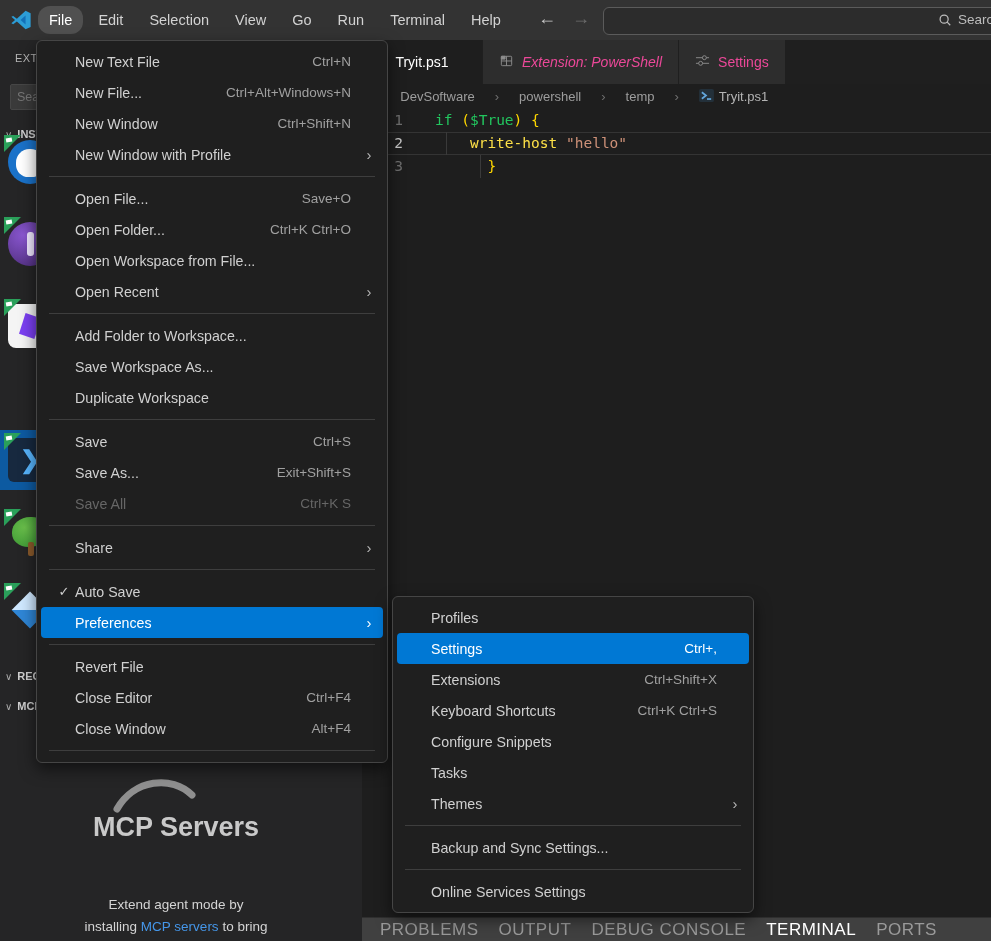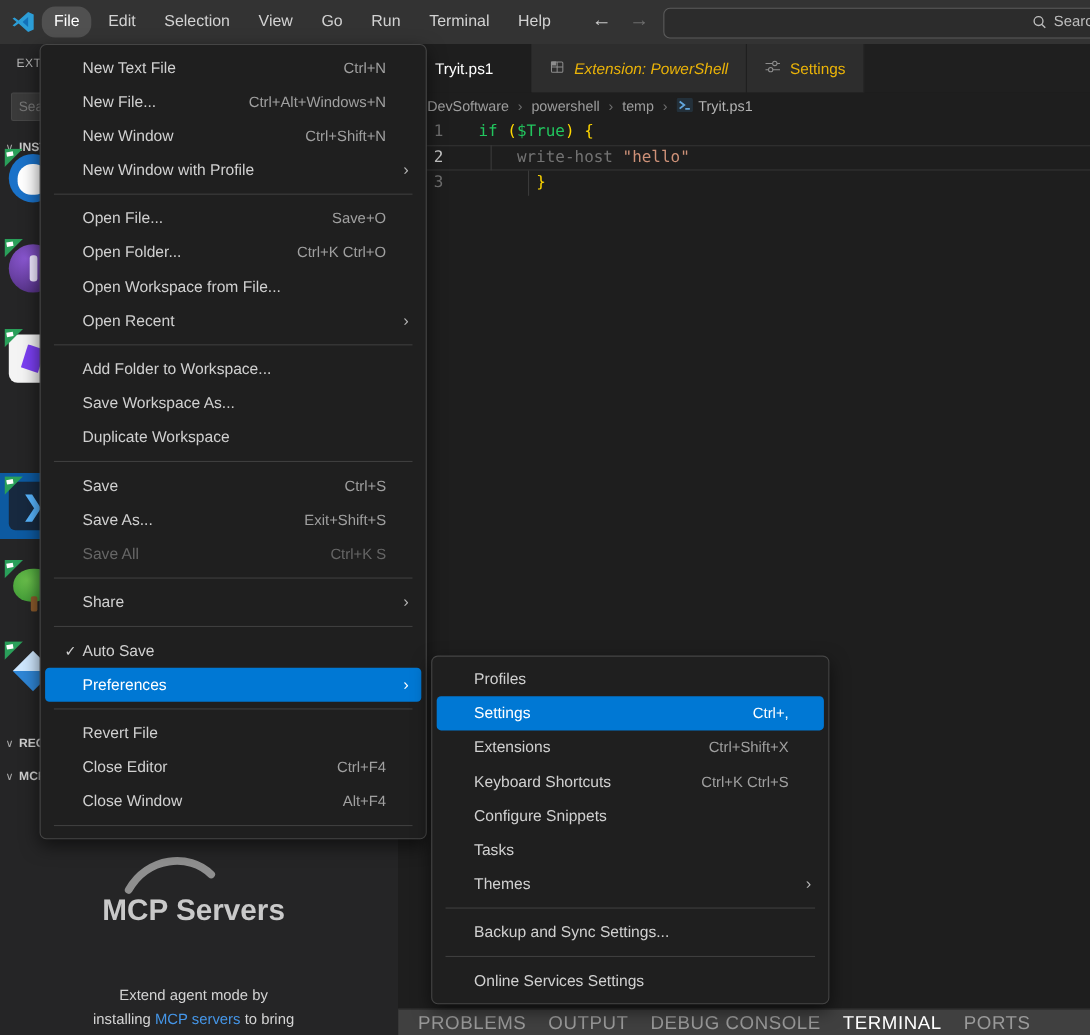--- a/index.html
+++ b/index.html
@@ -54,35 +54,35 @@
   .mcp-arc{position:absolute;left:112px;top:735px}
   .mcp-title{position:absolute;left:0;top:772px;width:352px;text-align:center;font-size:27px;
              font-weight:600;color:#c9c9c9}
   .mcp-text{position:absolute;left:0;top:854px;width:352px;text-align:center;font-size:13.5px;
             line-height:22px;color:#d4d4d4}
   .mcp-link{color:#4596e8}
 
   
   .editor{position:absolute;left:362px;top:40px;right:0;bottom:0;background:#1e1e1e}
   .tabbar{height:44px;display:flex;background:#1f1f1f}
-  .tab{display:flex;align-items:center;gap:8px;padding:0 16px;font-size:14px;color:#eab308;
+  .tab{display:flex;align-items:center;gap:8px;padding:0 16px;font-size:14px;color:#ec4899;
        background:#2d2d2d;border-right:1px solid #1f1f1f;white-space:nowrap}
   .tab.active{background:#1e1e1e;color:#fff;min-width:88px;justify-content:center}
   .tab .ital{font-style:italic}
-  .breadcrumb{height:25px;display:flex;align-items:center;gap:8px;padding-left:14px;font-size:13px;
+  .breadcrumb{height:25px;display:flex;align-items:center;gap:20px;padding-left:14px;font-size:13px;
               color:#9d9d9d;background:#1e1e1e}
   .bc-sep{color:#6f6f6f;font-size:13px}
   .bc-last{color:#b4b4b4;display:flex;align-items:center;gap:5px}
   .code{position:relative;font-family:"DejaVu Sans Mono",monospace;font-size:14.5px;line-height:23px}
   .cl{display:flex;height:23px;white-space:pre}
   .cl.cur{border-top:1px solid #343434;border-bottom:1px solid #343434;box-sizing:border-box;line-height:21px}
   .ln{width:41px;padding-right:16px;text-align:right;color:#6e6e6e;flex:none}
   .cl.cur .ln{color:#c6c6c6}
   .tk{padding-left:16px}
-  .t-kw{color:#22c55e}.t-br{color:#ffd700}.t-fn{color:#737373}.t-str{color:#ce9178}.t-df{color:#d4d4d4}
+  .t-kw{color:#22c55e}.t-br{color:#ffd700}.t-fn{color:#fde047}.t-str{color:#ce9178}.t-df{color:#d4d4d4}
   .ig{position:absolute;width:1px;background:#3a3a3a}
   .ig1{left:84px;top:23px;height:23px}
   .ig2{left:118px;top:46px;height:23px}
 
   
   .panel{position:absolute;left:362px;right:0;top:917px;bottom:0;background:#404040;
          border-top:1px solid #2f2f2f;display:flex;align-items:center;gap:20px;padding-left:18px;
          font-size:17px;letter-spacing:.5px;color:#9a9a9a}
   .ptab.active{color:#fff}
 

